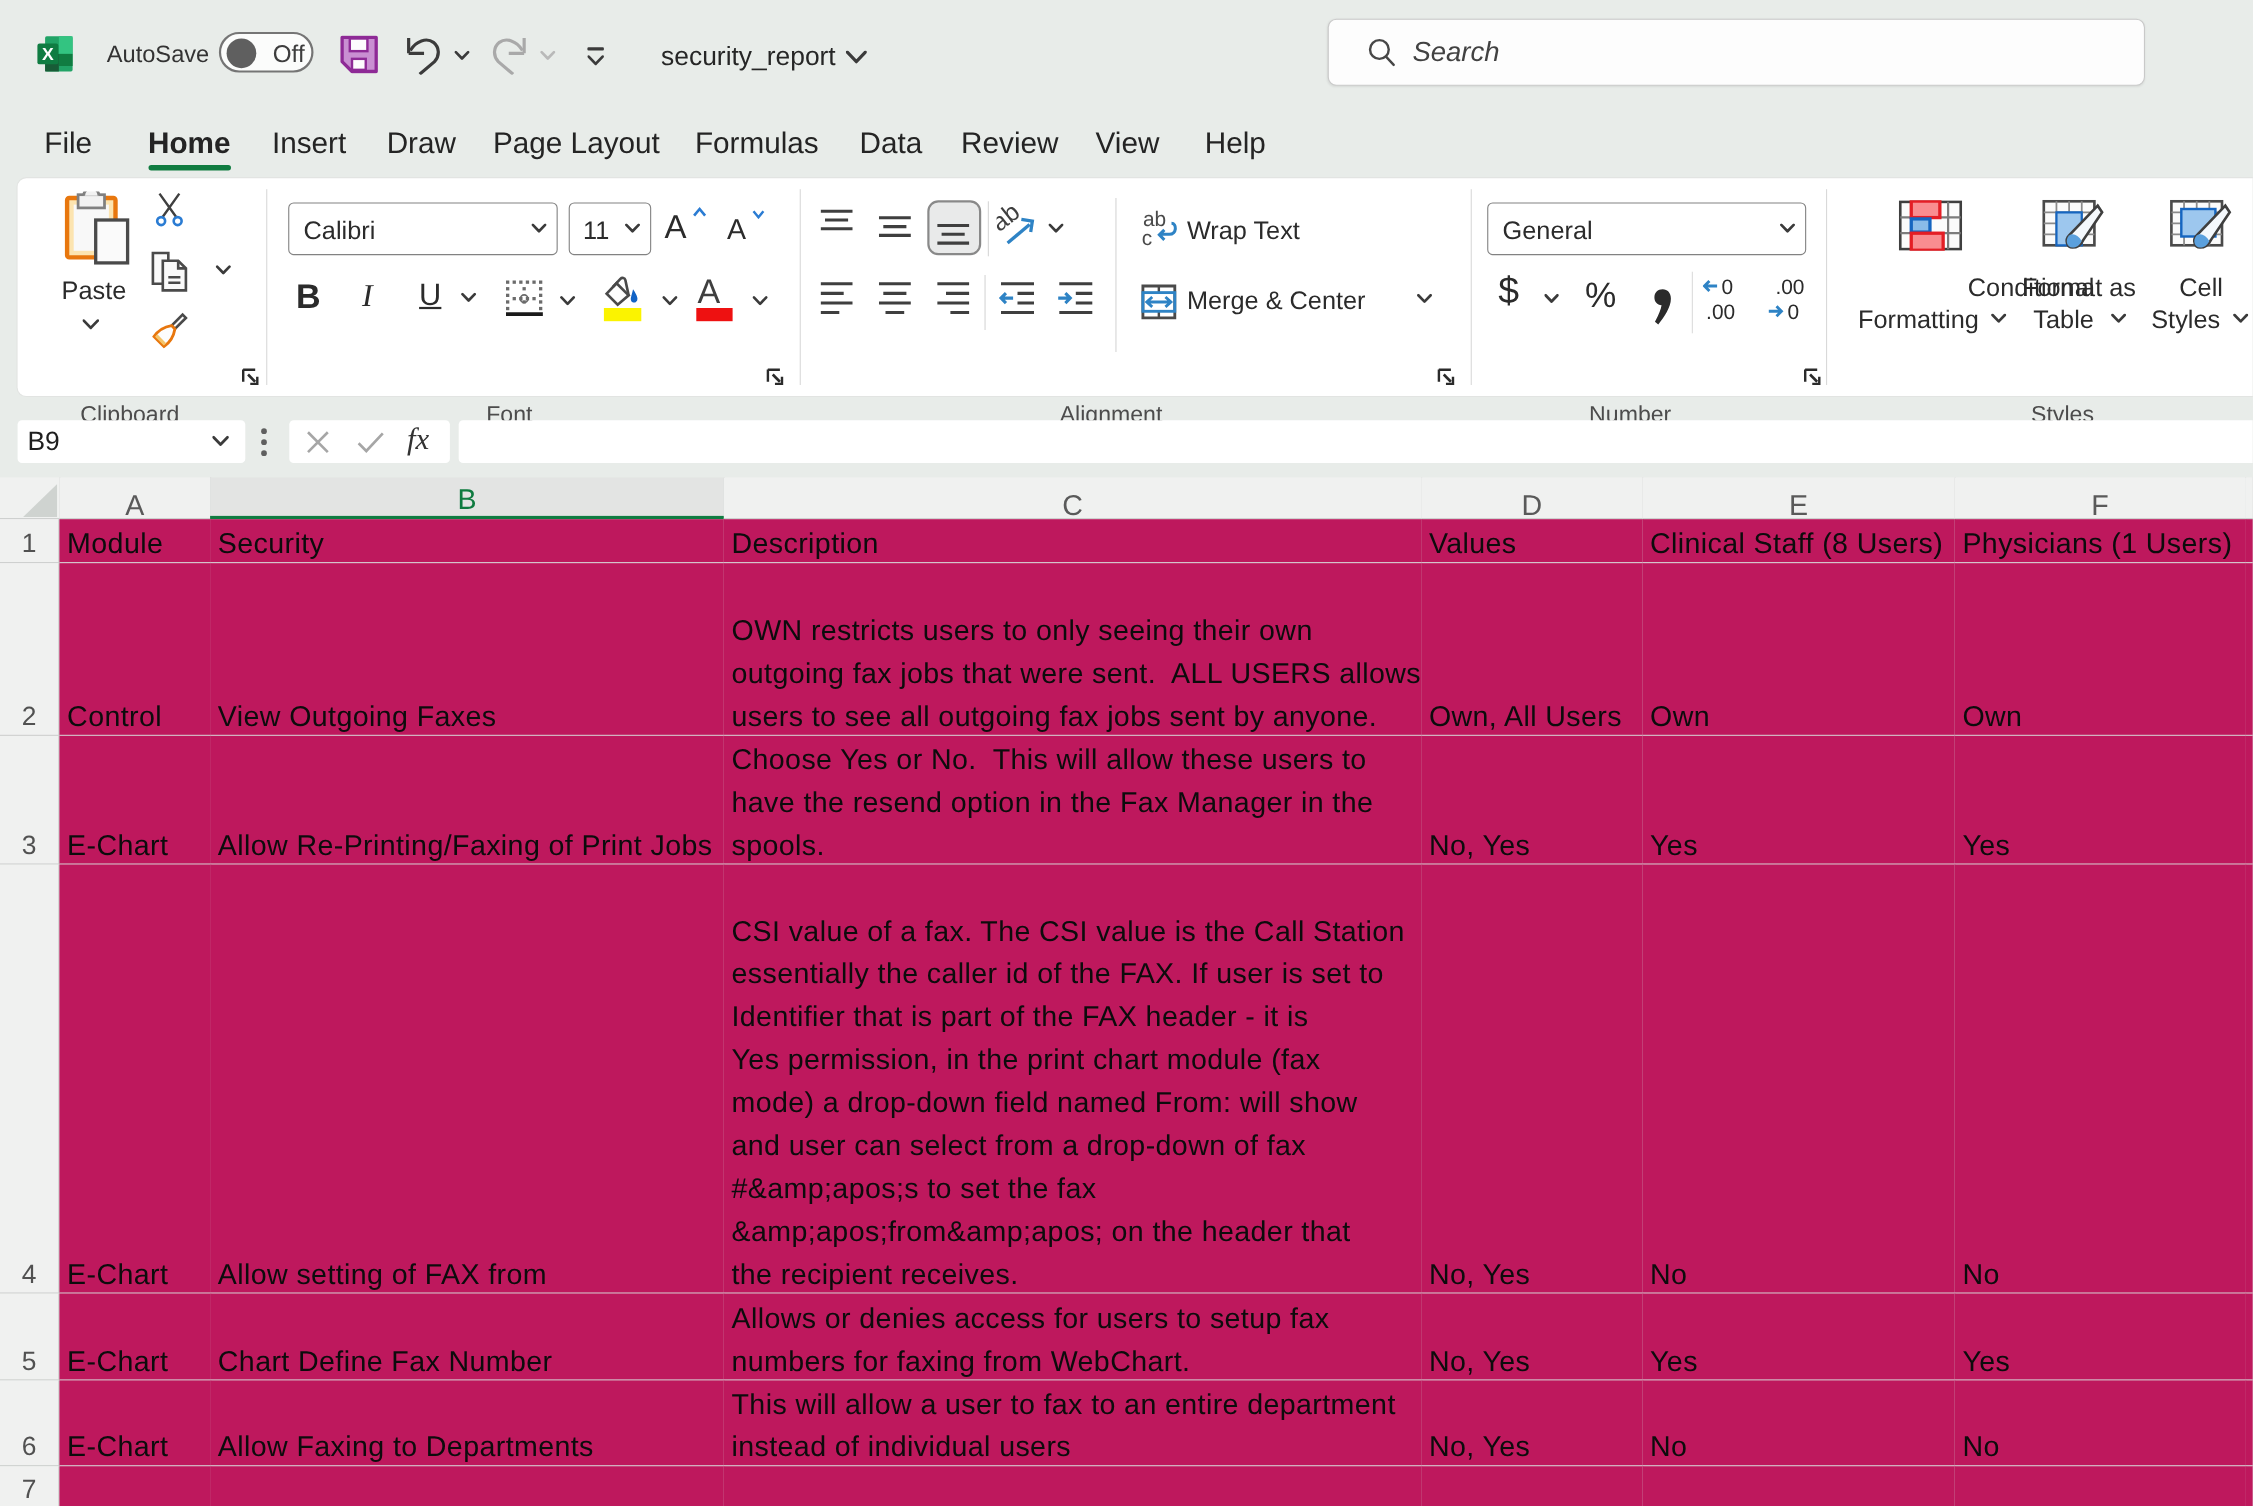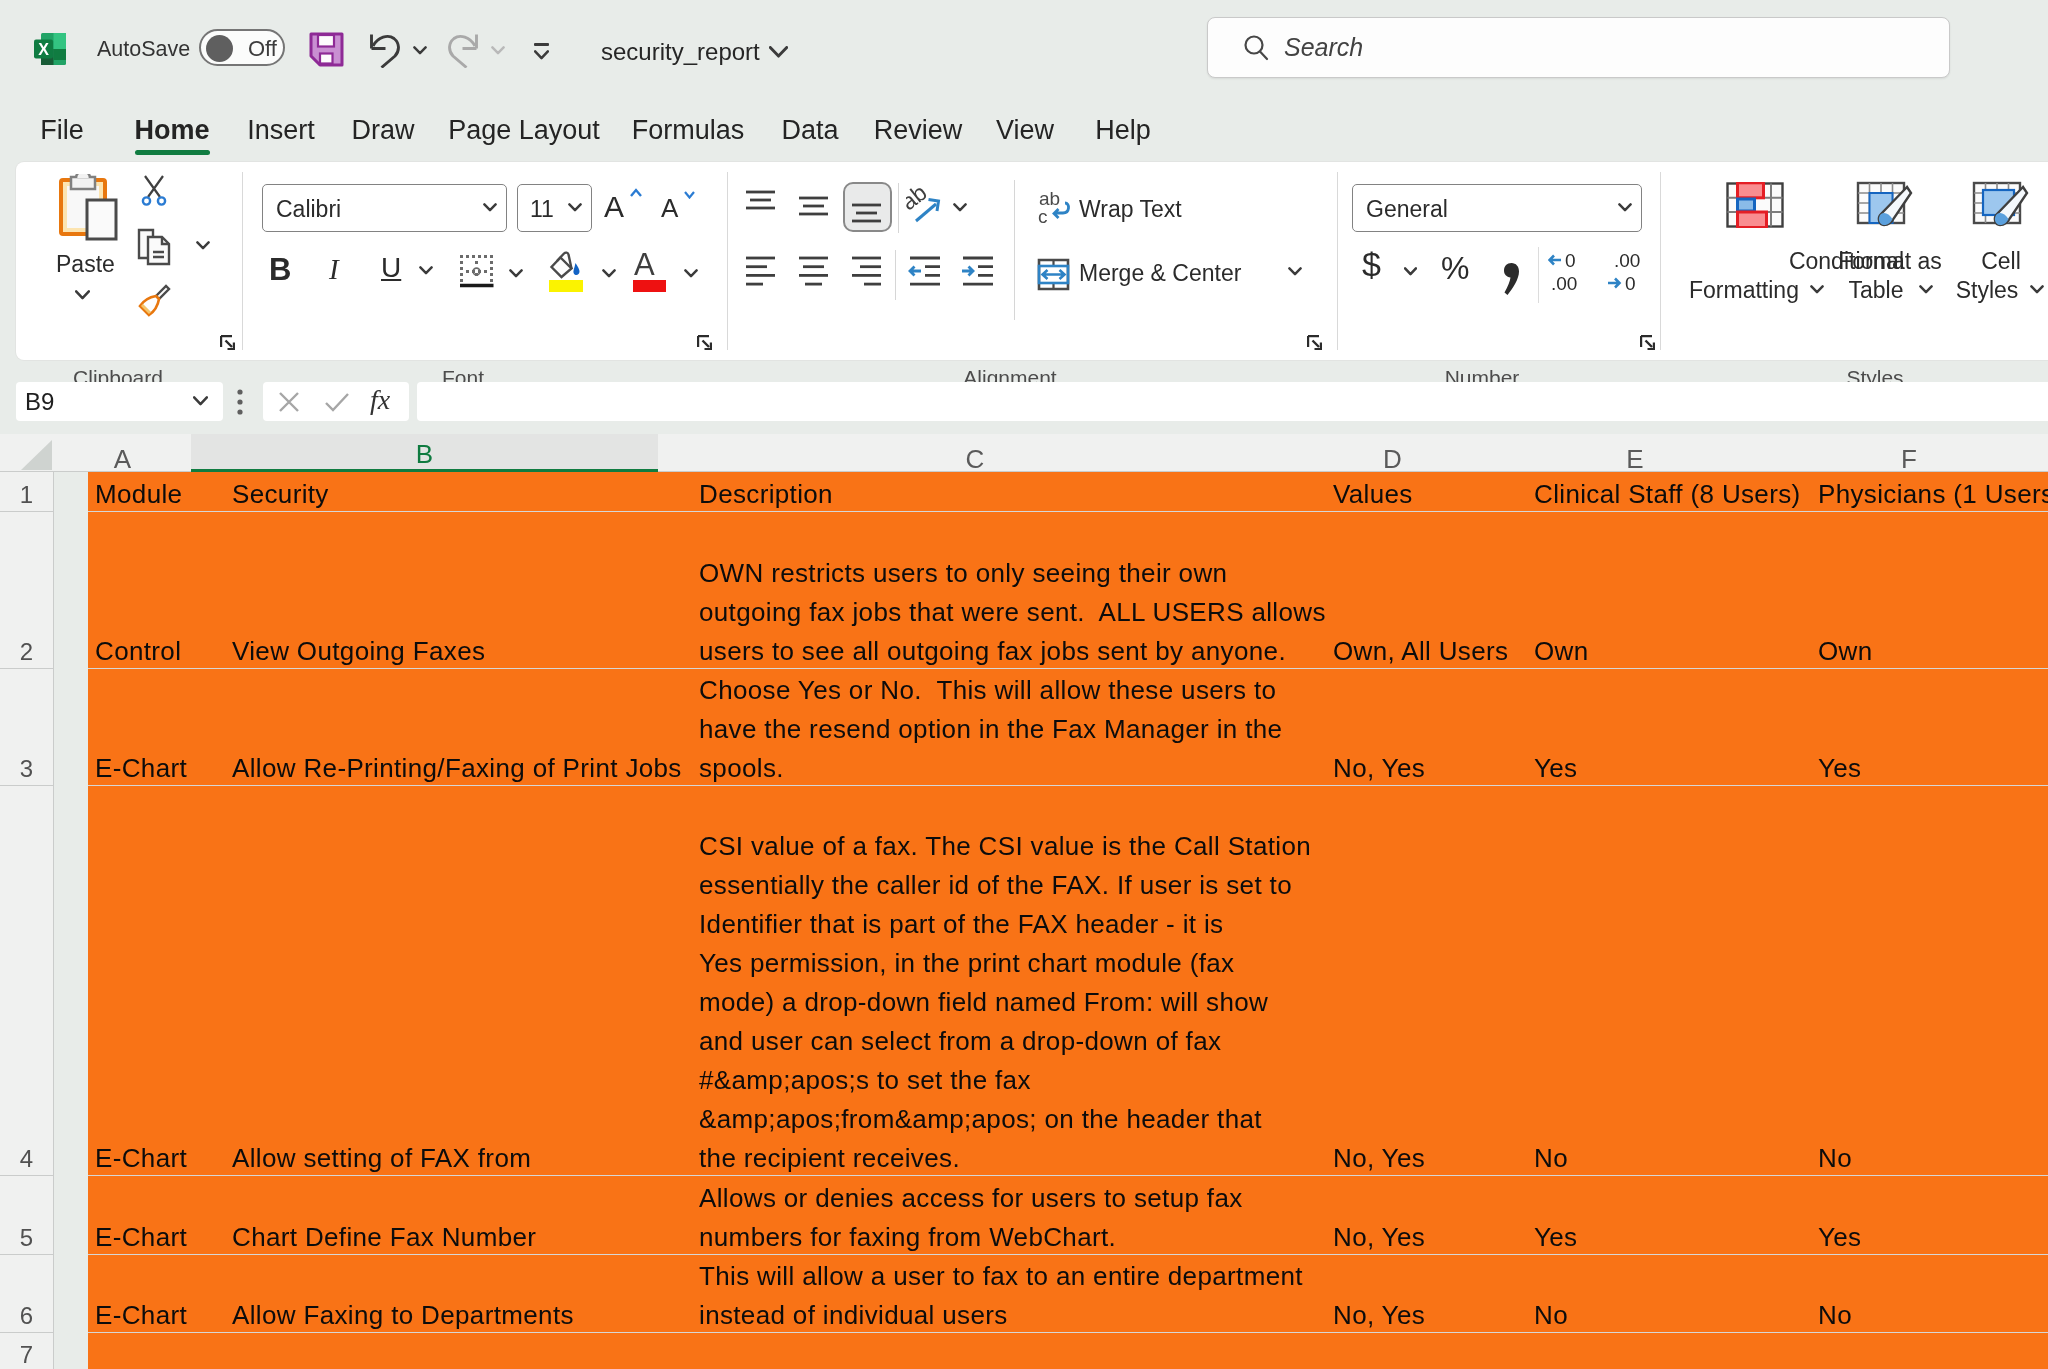--- a/index.html
+++ b/index.html
@@ -21,21 +21,21 @@
 .rdiv { width:1px; background:#d9d9d9; top:10px; height:178px; position:absolute; }
 .rlabel { top:328px; font-size:21px; color:#4c4c4c; text-align:center; position:absolute;margin-top:38px; }
 .rtext { position:absolute; font-size:23px; color:#2b2b2b; }
 .combo { position:absolute; border:1.4px solid #828282; border-radius:5px; background:#fff; }
 
 .fbox { position:absolute; background:#fff; border-radius:4px; }
 
 .ghead { position:absolute; top:434px; height:38px; background:#f0f1f0; border-right:1px solid #cacccb; border-bottom:1px solid #cacccb; color:#5a5a5a; font-size:26px; text-align:center; line-height:36px; padding-top:7px; }
 .rowhdr { position:absolute; left:0; width:54px; background:#f0f1f0; border-right:1px solid #cacccb; border-bottom:1px solid #cacccb; color:#515151; font-size:24px; }
 .rn { position:absolute; bottom:2px; width:100%; text-align:center; }
-.cell { position:absolute; background:#f97316; border-right:1px solid #d6d6d6; border-bottom:1px solid #d6d6d6; font-size:26px; letter-spacing:0.35px; color:#0c0c0c;margin-left:34px; }
+.cell { position:absolute; background:#be185d; border-right:1px solid #d6d6d6; border-bottom:1px solid #d6d6d6; font-size:26px; letter-spacing:0.35px; color:#0c0c0c; }
 .ct { position:absolute; left:7px; bottom:-3px; line-height:39px; white-space:nowrap; }
 </style></head><body>
 <svg class="abs" style="left:33px;top:32px" width="34" height="34" viewBox="0 0 34 34">
 <rect x="8" y="1" width="25" height="32" rx="1.5" fill="#21a366"></rect>
 <rect x="20.5" y="1" width="12.5" height="16" fill="#33c481"></rect>
 <rect x="8" y="17" width="12.5" height="16" fill="#185c37"></rect>
 <rect x="20.5" y="17" width="12.5" height="11" fill="#107c41"></rect>
 <rect x="8" y="9" width="12.5" height="8" fill="#21a366"></rect>
 <rect x="1" y="7.5" width="19" height="19" rx="2" fill="#0f7c42"></rect>
 <text x="10.5" y="22.8" font-size="16" font-weight="bold" fill="#fff" text-anchor="middle" font-family="Liberation Sans">X</text>

